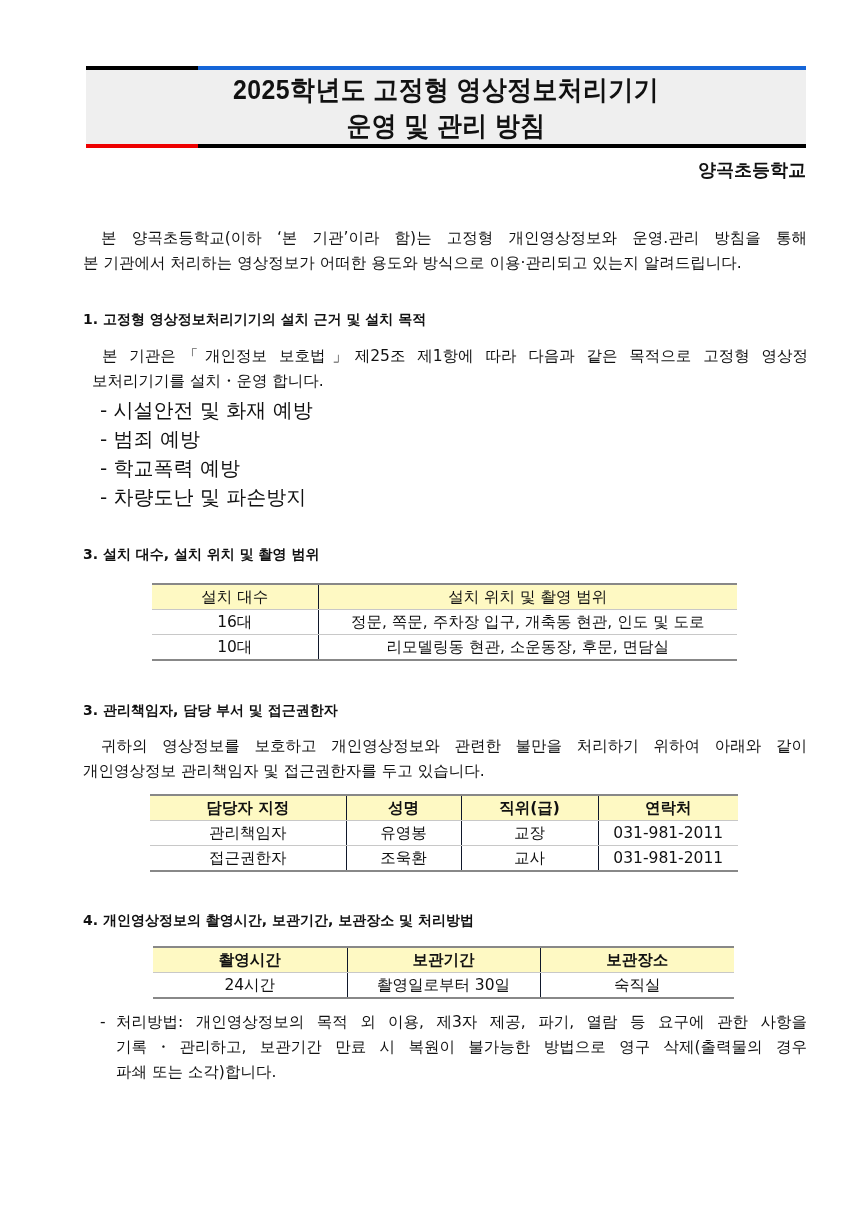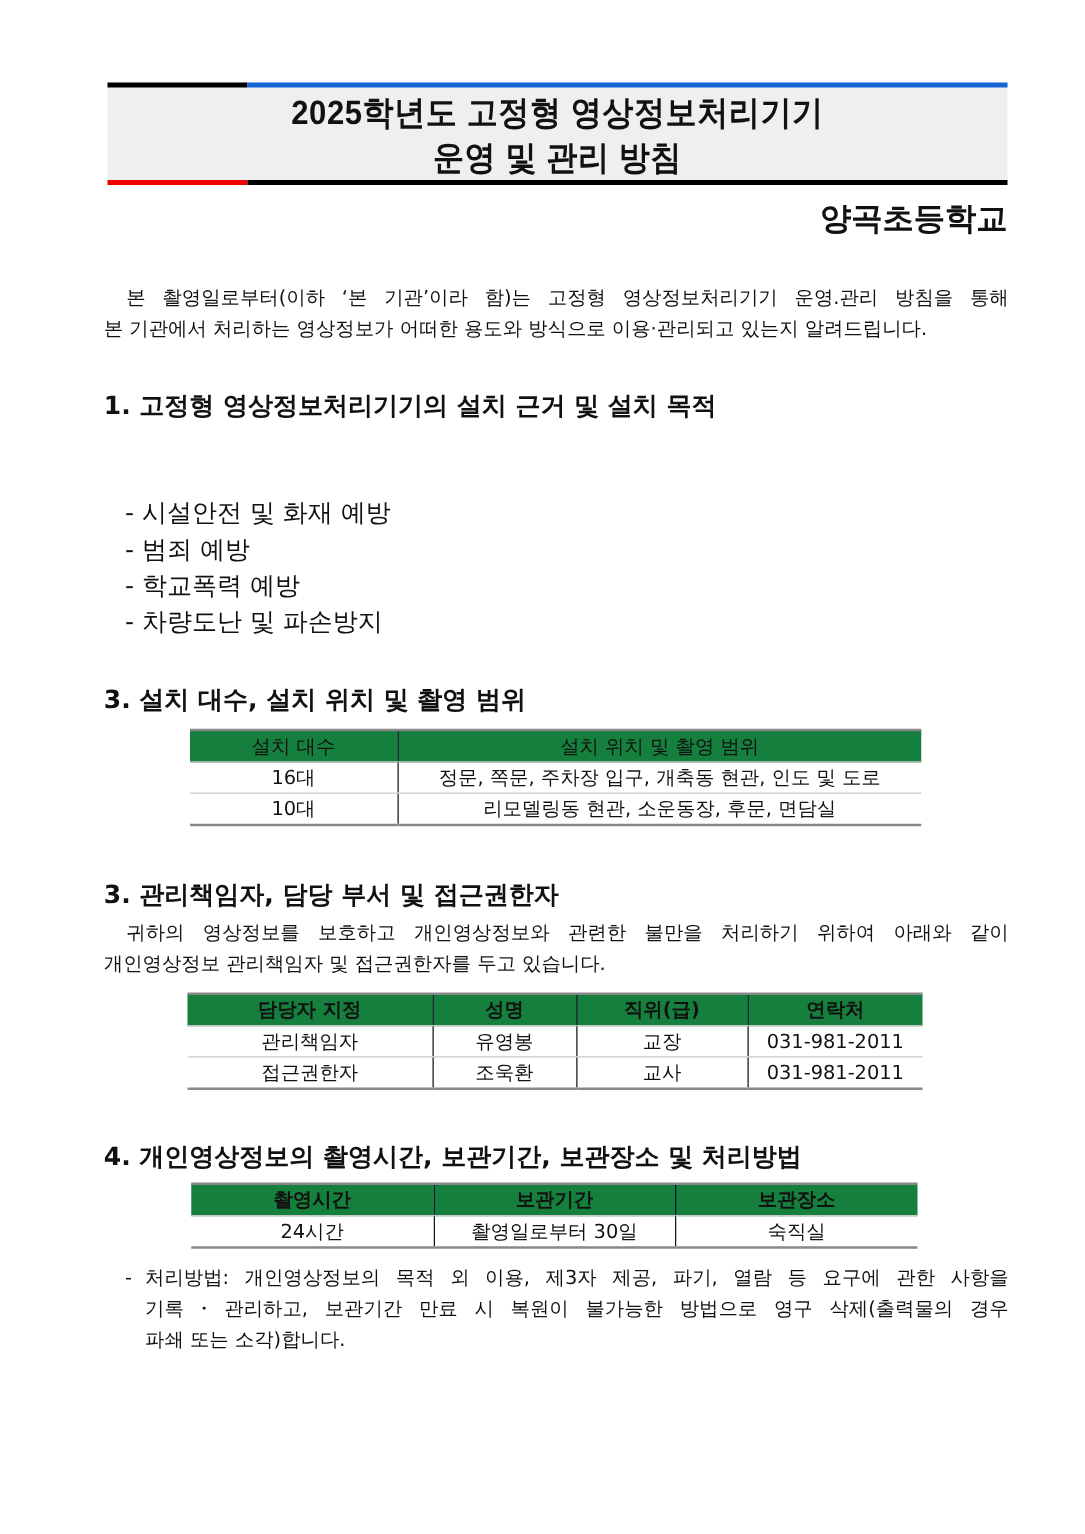--- a/index.html
+++ b/index.html
@@ -14,44 +14,44 @@
   .bar-top-left { left: 0; top: 0; width: 112px; background: #000; }
   .bar-top-right { left: 112px; top: 0; width: 608px; background: #1565d8; }
   .bar-bot-left { left: 0; bottom: 0; width: 112px; background: #ee0000; }
   .bar-bot-right { left: 112px; bottom: 0; width: 608px; background: #000; }
   .title-line { position: absolute; left: 0; width: 720px; text-align: center;
                 font-family: "Liberation Sans", sans-serif; font-weight: bold;
                 font-size: 27px; letter-spacing: 0.5px; color: #111; transform: scaleX(0.92); }
   .title-line-1 { top: 6px; }
   .title-line-2 { top: 42px; }
 
-  .school { position: absolute; right: 62px; top: 158px; font-size: 25px; font-weight: bold;
+  .school { position: absolute; right: 62px; top: 158px; font-size: 18px; font-weight: bold;
             font-family: "DejaVu Sans", sans-serif; }
 
   .para { position: absolute; font-size: 15.5px; line-height: 25px; }
   .intro { left: 83px; top: 226px; width: 724px; }
   .intro .l1 { text-indent: 18px; text-align: justify; text-align-last: justify; display:block; }
 
-  .h { position: absolute; left: 83px; font-size: 20px; font-weight: bold; }
+  .h { position: absolute; left: 83px; font-size: 14px; font-weight: bold; }
   .h1 { top: 311px; }
   .h2 { top: 546px; }
   .h3 { top: 702px; }
   .h4 { top: 912px; }
 
   .sec1-body { left: 90px; top: 344px; width: 718px; }
   .sec1-body .l1 { display:block; text-indent: 12px; text-align: justify; text-align-last: justify; }
   .sec1-body .l2 { display:block; padding-left: 2px; }
   .list { position: absolute; left: 100px; font-size: 20px; }
   .list-item { height: 29px; line-height: 29px; }
   .list1 { top: 396px; }
 
   table.tbl { position: absolute; border-collapse: collapse; font-size: 15.5px; }
   table.tbl th, table.tbl td { text-align: center; padding: 0; height: 24px; line-height: 24px;
                                border-bottom: 1px solid #c8c8c8; }
-  table.tbl th { background: #15803d; font-weight: normal; border-top: 2px solid #888; }
+  table.tbl th { background: #fef9c3; font-weight: normal; border-top: 2px solid #888; }
   table.tbl tr:last-child td { border-bottom: 2px solid #888; }
   table.tbl th + th, table.tbl td + td { border-left: 1px solid #0f172a; }
   table.tbl.bold-head th { font-weight: bold; }
 
   .t1 { left: 152px; top: 583px; width: 585px; }
   .t2 { left: 150px; top: 794px; width: 588px; }
   .t3 { left: 153px; top: 946px; width: 581px; }
 
   .sec3-body { left: 83px; top: 734px; width: 724px; }
   .sec3-body .l1 { display:block; text-indent: 18px; text-align: justify; text-align-last: justify; }
@@ -73,25 +73,29 @@
     <div class="bar bar-top-right"></div>
     <div class="title-line title-line-1">2025학년도 고정형 영상정보처리기기</div>
     <div class="title-line title-line-2">운영 및 관리 방침</div>
     <div class="bar bar-bot-left"></div>
     <div class="bar bar-bot-right"></div>
   </div>
 
   <div class="school">양곡초등학교</div>
 
   <div class="para intro">
-    <span class="l1">본 촬영일로부터(이하 ‘본 기관’이라 함)는 고정형 영상정보처리기기 운영.관리 방침을 통해</span>
+    <span class="l1">본 양곡초등학교(이하 ‘본 기관’이라 함)는 고정형 개인영상정보와 운영.관리 방침을 통해</span>
     <span class="l2">본 기관에서 처리하는 영상정보가 어떠한 용도와 방식으로 이용·관리되고 있는지 알려드립니다.</span>
   </div>
 
   <div class="h h1">1. 고정형 영상정보처리기기의 설치 근거 및 설치 목적</div>
+  <div class="para sec1-body">
+    <span class="l1">본 기관은「개인정보 보호법」제25조 제1항에 따라 다음과 같은 목적으로 고정형 영상정</span>
+    <span class="l2">보처리기기를 설치・운영 합니다.</span>
+  </div>
   <div class="list list1">
     <div class="list-item">- 시설안전 및 화재 예방</div>
     <div class="list-item">- 범죄 예방</div>
     <div class="list-item">- 학교폭력 예방</div>
     <div class="list-item">- 차량도난 및 파손방지</div>
   </div>
 
   <div class="h h2">3. 설치 대수, 설치 위치 및 촬영 범위</div>
   <table class="tbl t1">
     <colgroup>

